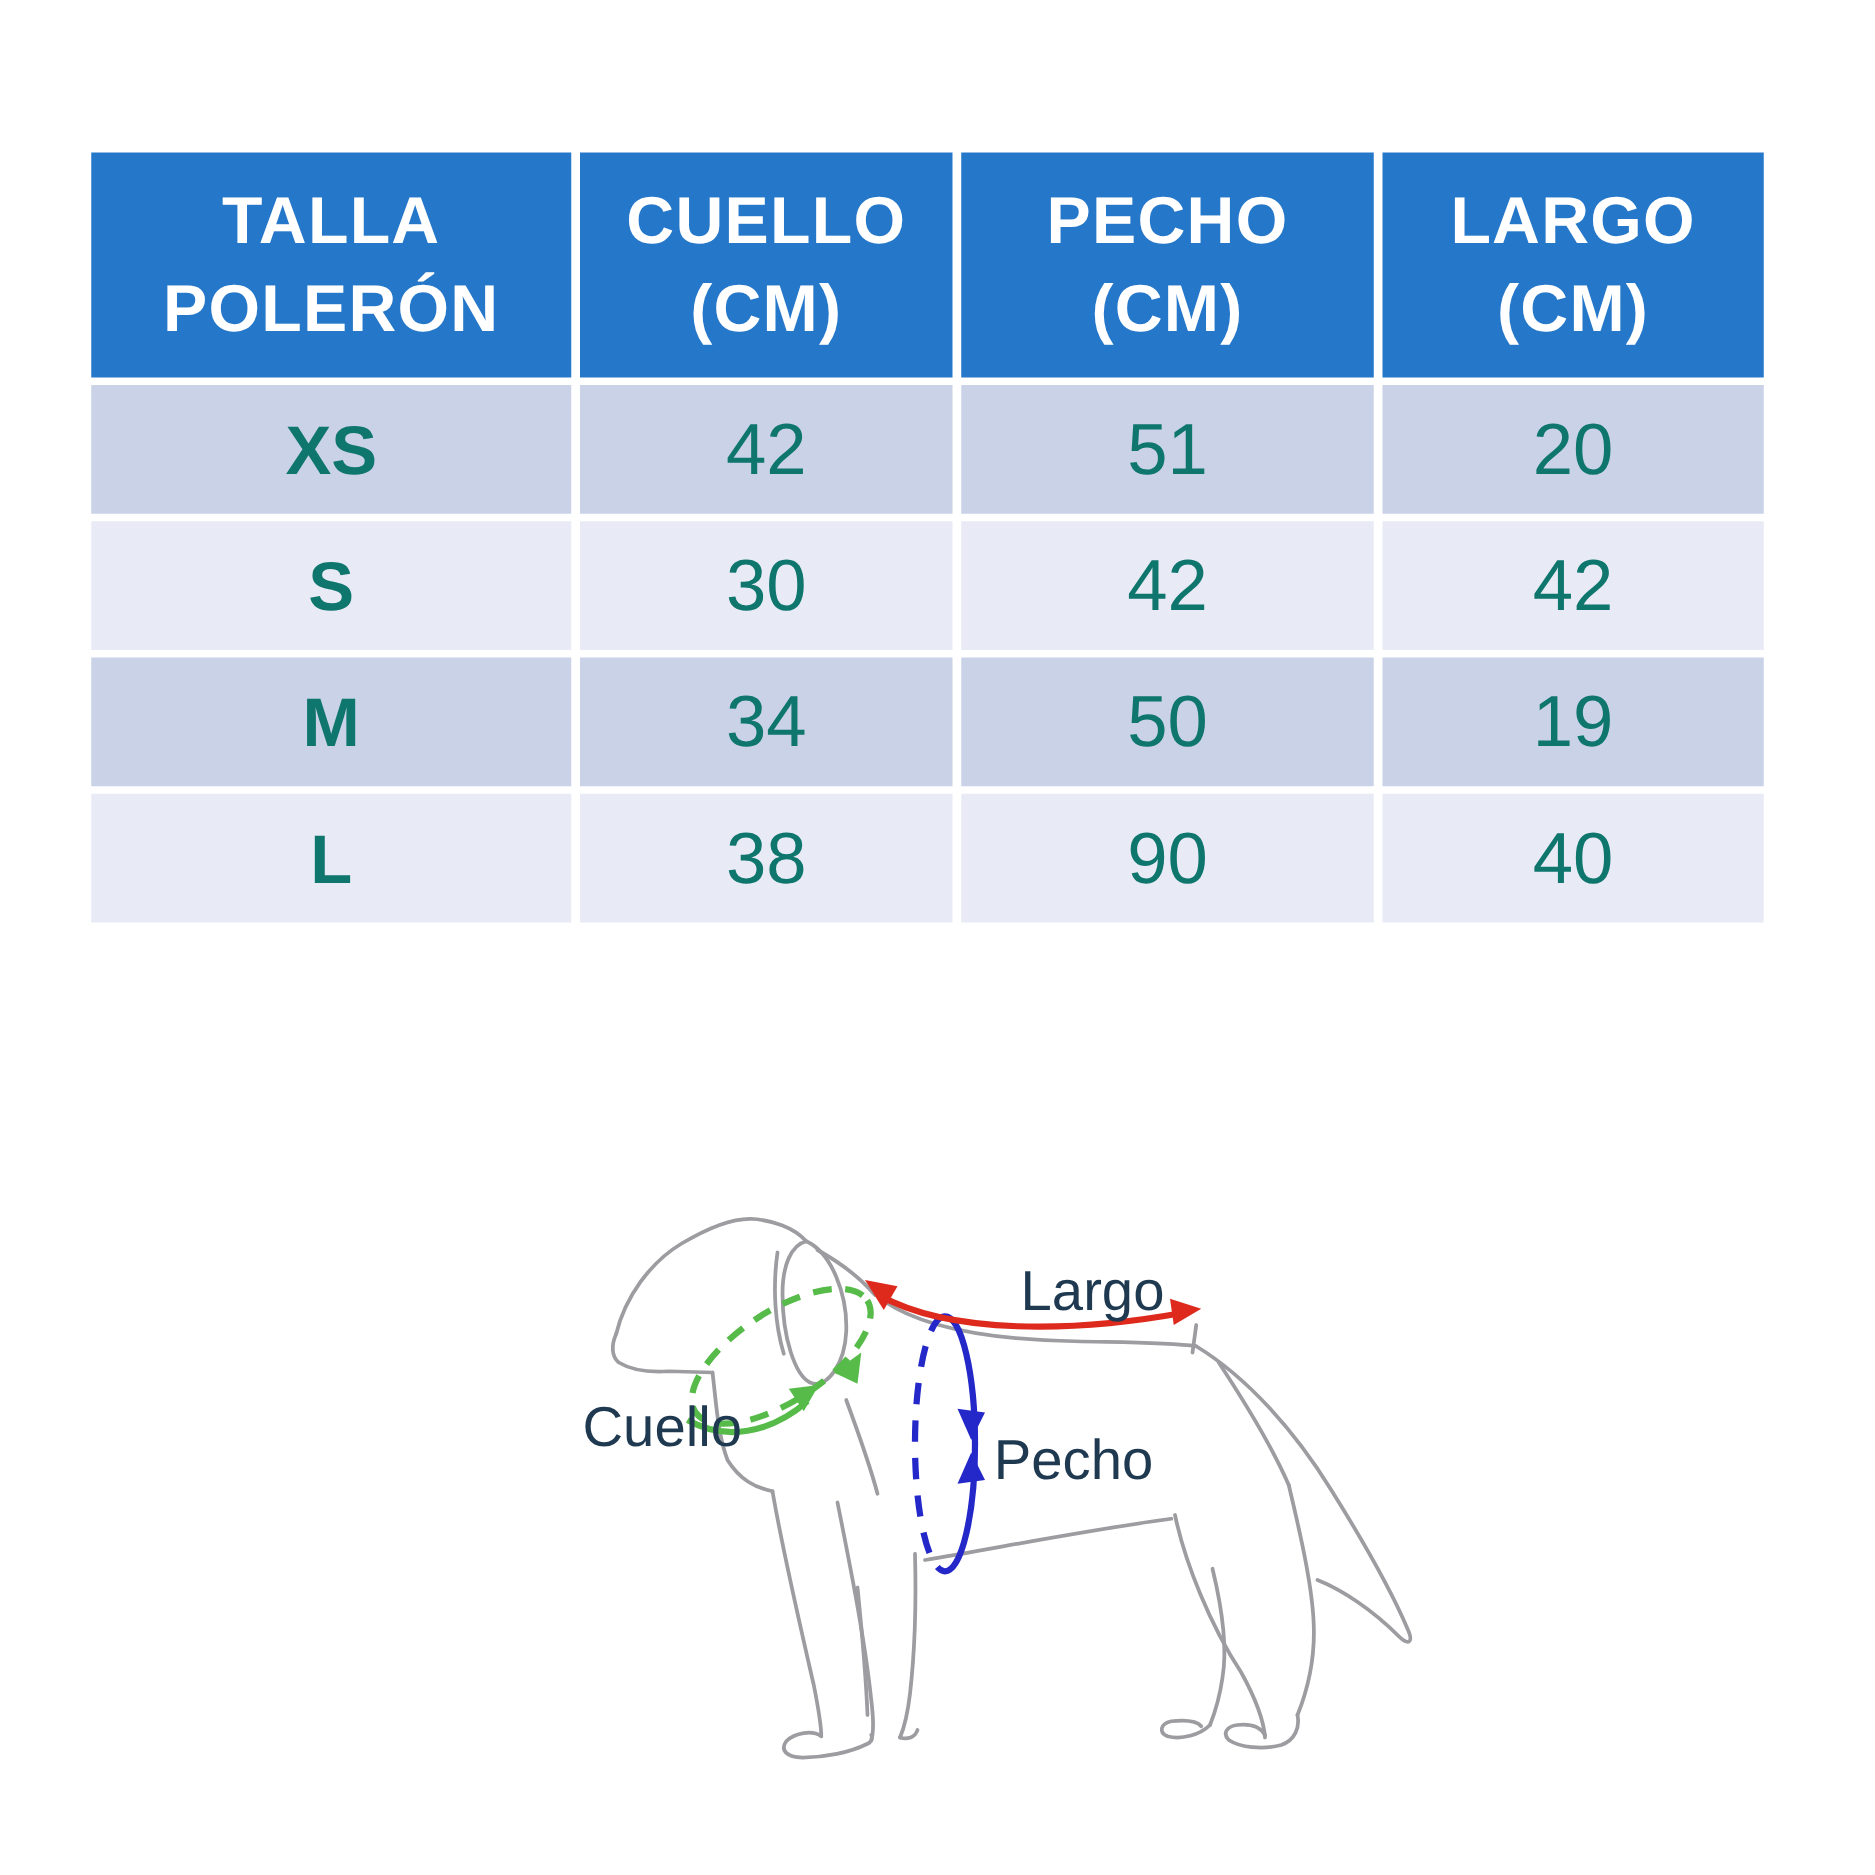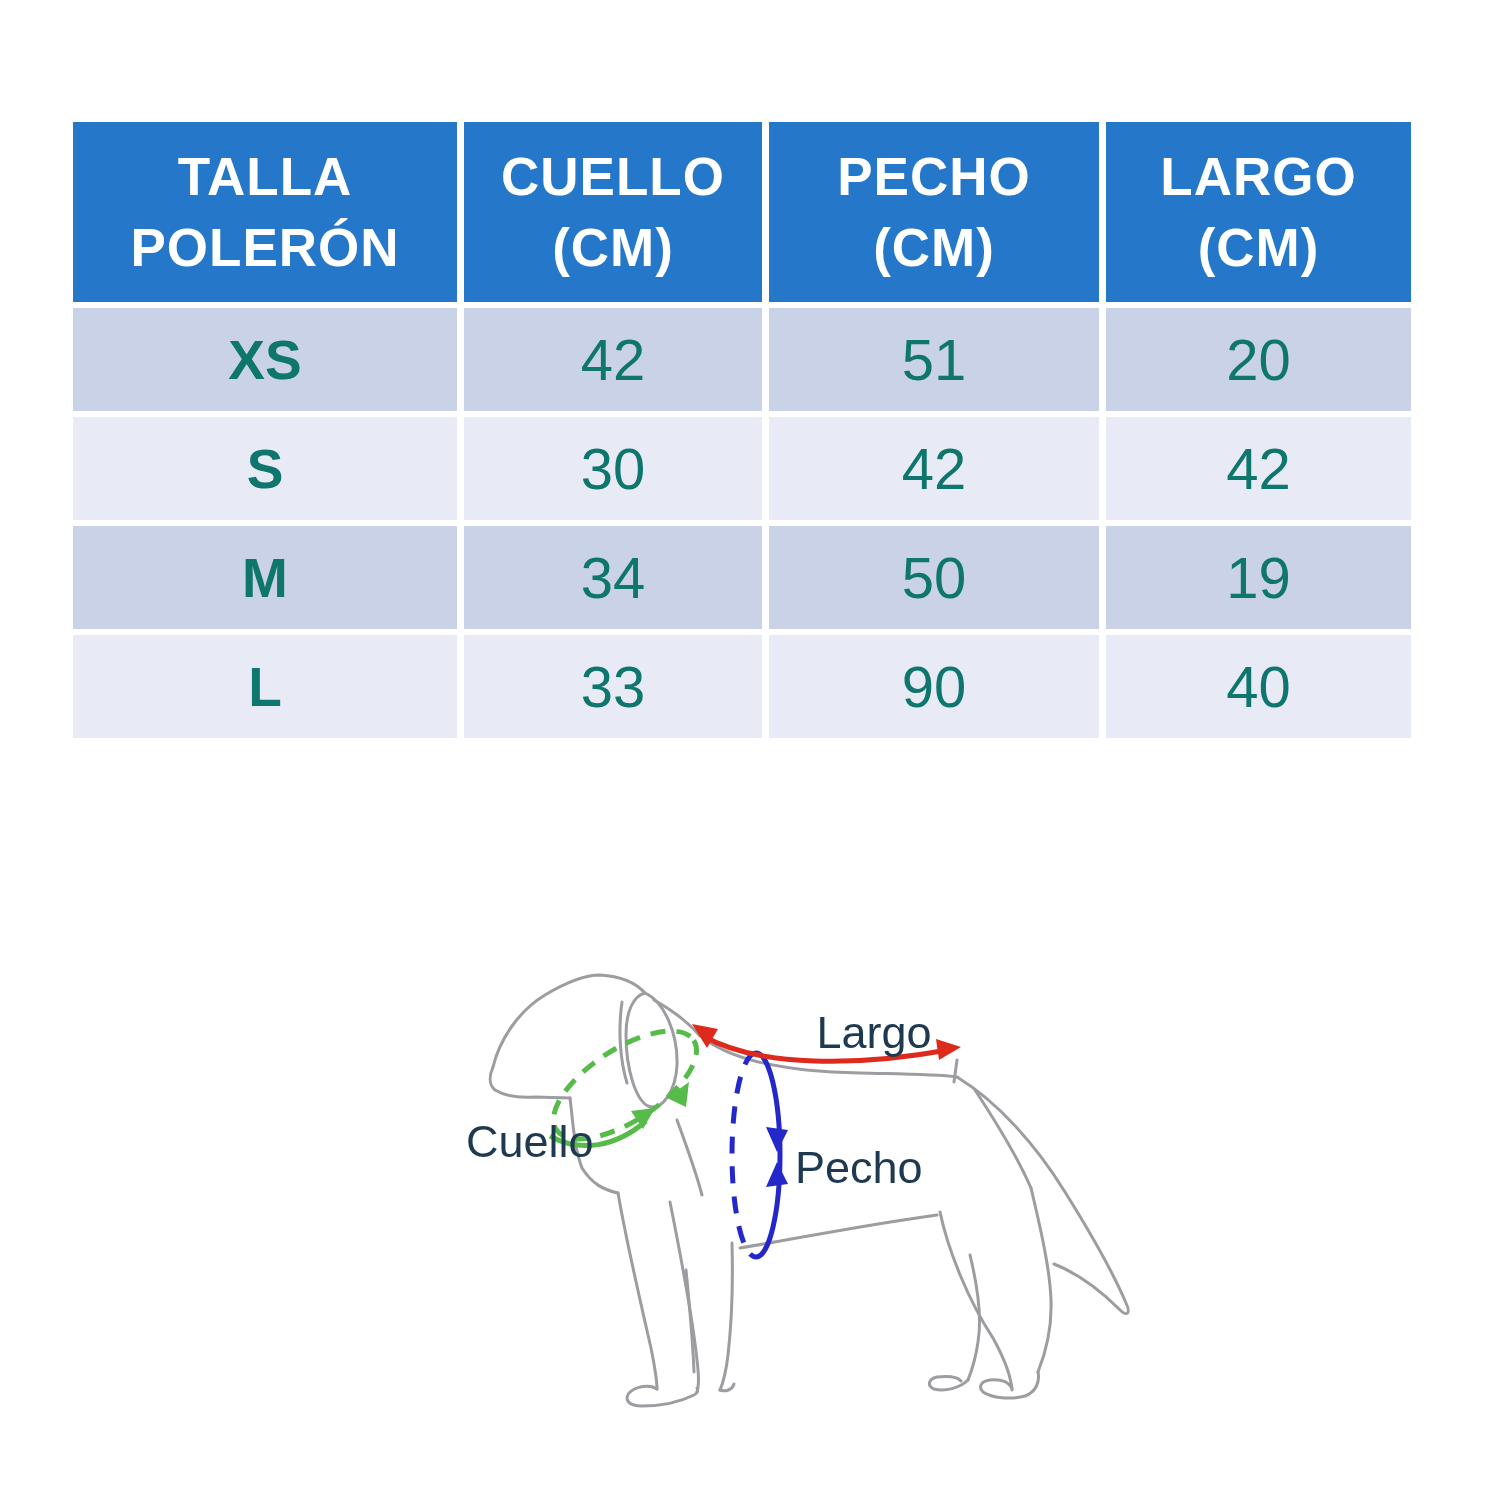--- a/index.html
+++ b/index.html
@@ -79,21 +79,21 @@
         <td>42</td>
       </tr>
       <tr class="alt-dark">
         <td class="size">M</td>
         <td>34</td>
         <td>50</td>
         <td>19</td>
       </tr>
       <tr class="alt-light">
         <td class="size">L</td>
-        <td>33</td>
+        <td>38</td>
         <td>90</td>
         <td>40</td>
       </tr>
     </tbody>
   </table>
 
   <svg class="diagram" viewBox="0 0 720 500" xmlns="http://www.w3.org/2000/svg">
 
     <g stroke="#9c9ca1" stroke-width="3" fill="none" stroke-linecap="round" stroke-linejoin="round">
 

